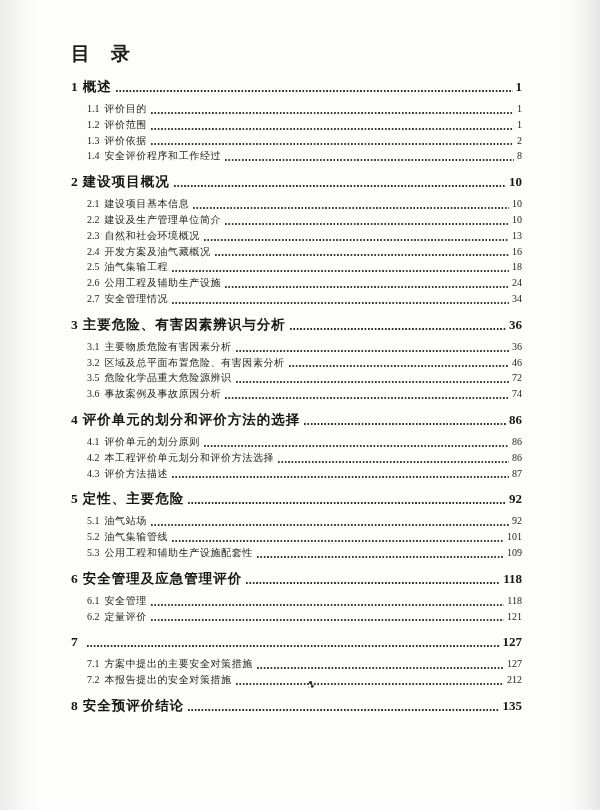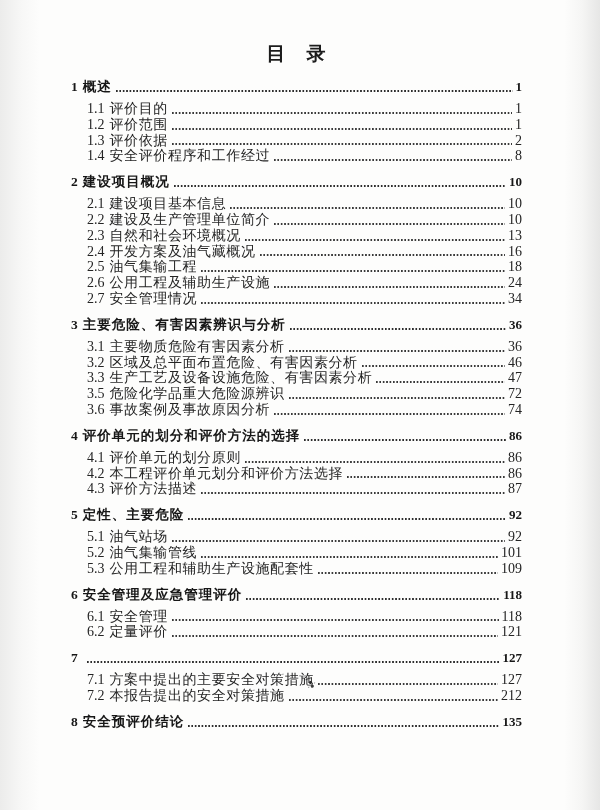--- a/index.html
+++ b/index.html
@@ -33,41 +33,40 @@
     pointer-events: none;
   }
   .content {
     position: absolute;
     left: 71px;
     top: 0;
     width: 451px;
   }
   .doc-title {
     margin: 44px 0 14px 0;
-    text-align: center;
     font-size: 19px;
     line-height: 20px;
     font-weight: bold;
     letter-spacing: 1px;
     color: #1c1c1c;
   }
   .section { margin-top: 9px; }
   .row {
     display: flex;
     align-items: baseline;
   }
   .chapter-row {
     font-size: 13.5px;
     line-height: 18px;
     font-weight: bold;
     margin-bottom: 5px;
     color: #171717;
   }
   .item-row {
-    font-size: 14px;
+    font-size: 10px;
     line-height: 15.8px;
     padding-left: 16px;
     color: #242424;
   }
   .num { margin-right: 5px; white-space: pre; }
   .ttl { white-space: nowrap; letter-spacing: 0.6px; }
   .chapter-row .ttl { letter-spacing: 1px; }
   .leader {
     flex: 1 1 auto;
     height: 2px;
@@ -217,26 +216,20 @@
     <span class="pg">36</span>
   </div>
 
   <div class="row item-row">
     <span class="num">3.2</span>
     <span class="ttl">区域及总平面布置危险、有害因素分析</span>
     <span class="leader"></span>
     <span class="pg">46</span>
   </div>
 
-  <div class="row item-row">
-    <span class="num">3.3</span>
-    <span class="ttl">生产工艺及设备设施危险、有害因素分析</span>
-    <span class="leader"></span>
-    <span class="pg">47</span>
-  </div>
 
 
   <div class="row item-row">
     <span class="num">3.5</span>
     <span class="ttl">危险化学品重大危险源辨识</span>
     <span class="leader"></span>
     <span class="pg">72</span>
   </div>
 
   <div class="row item-row">

